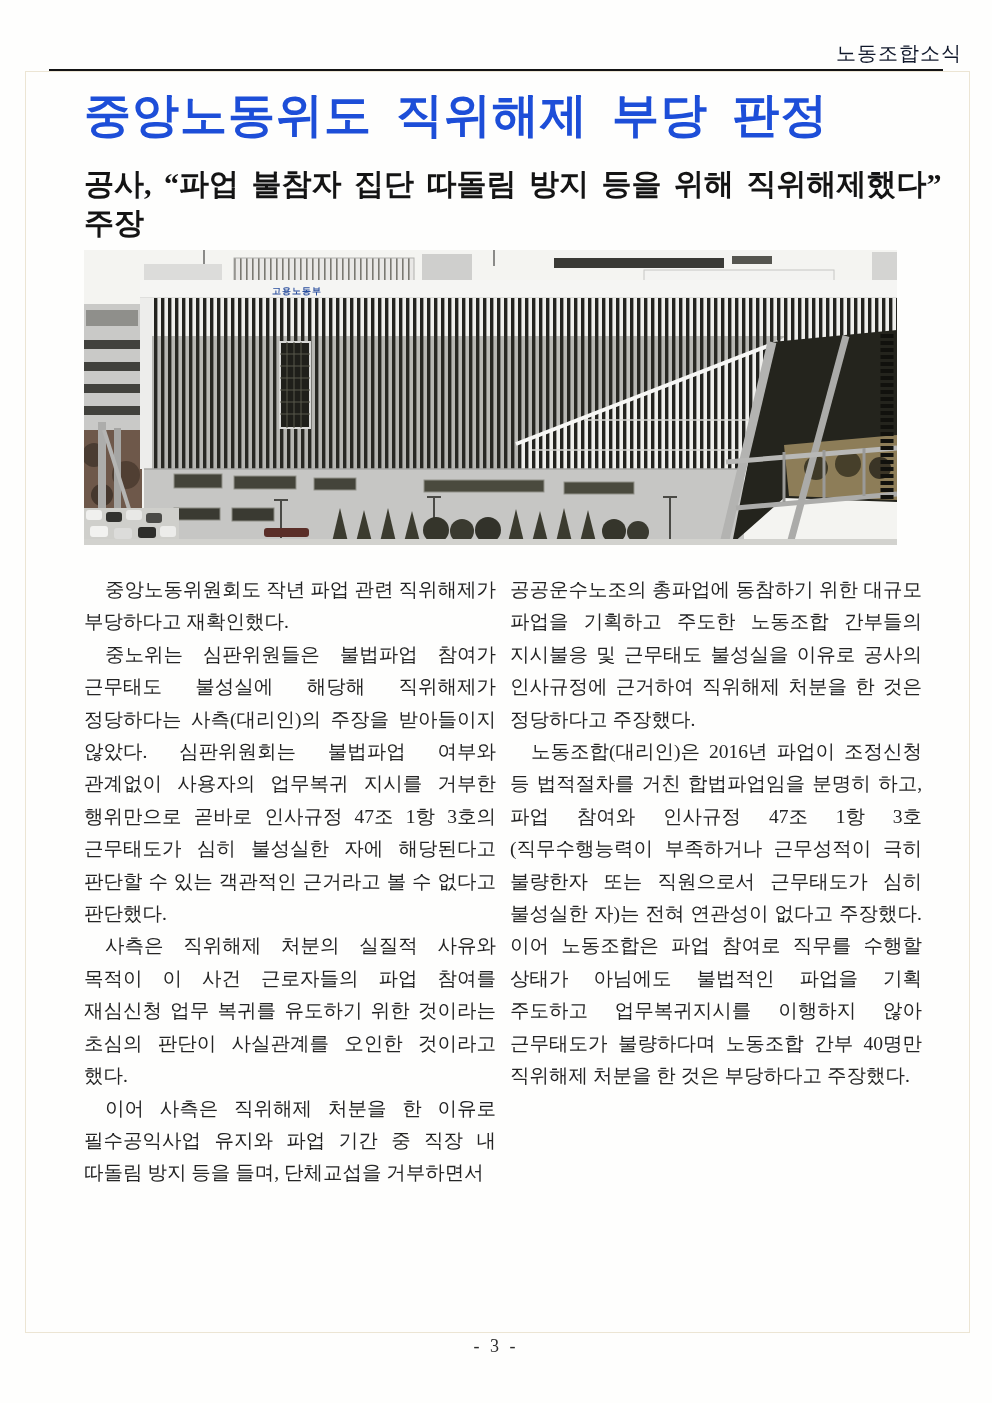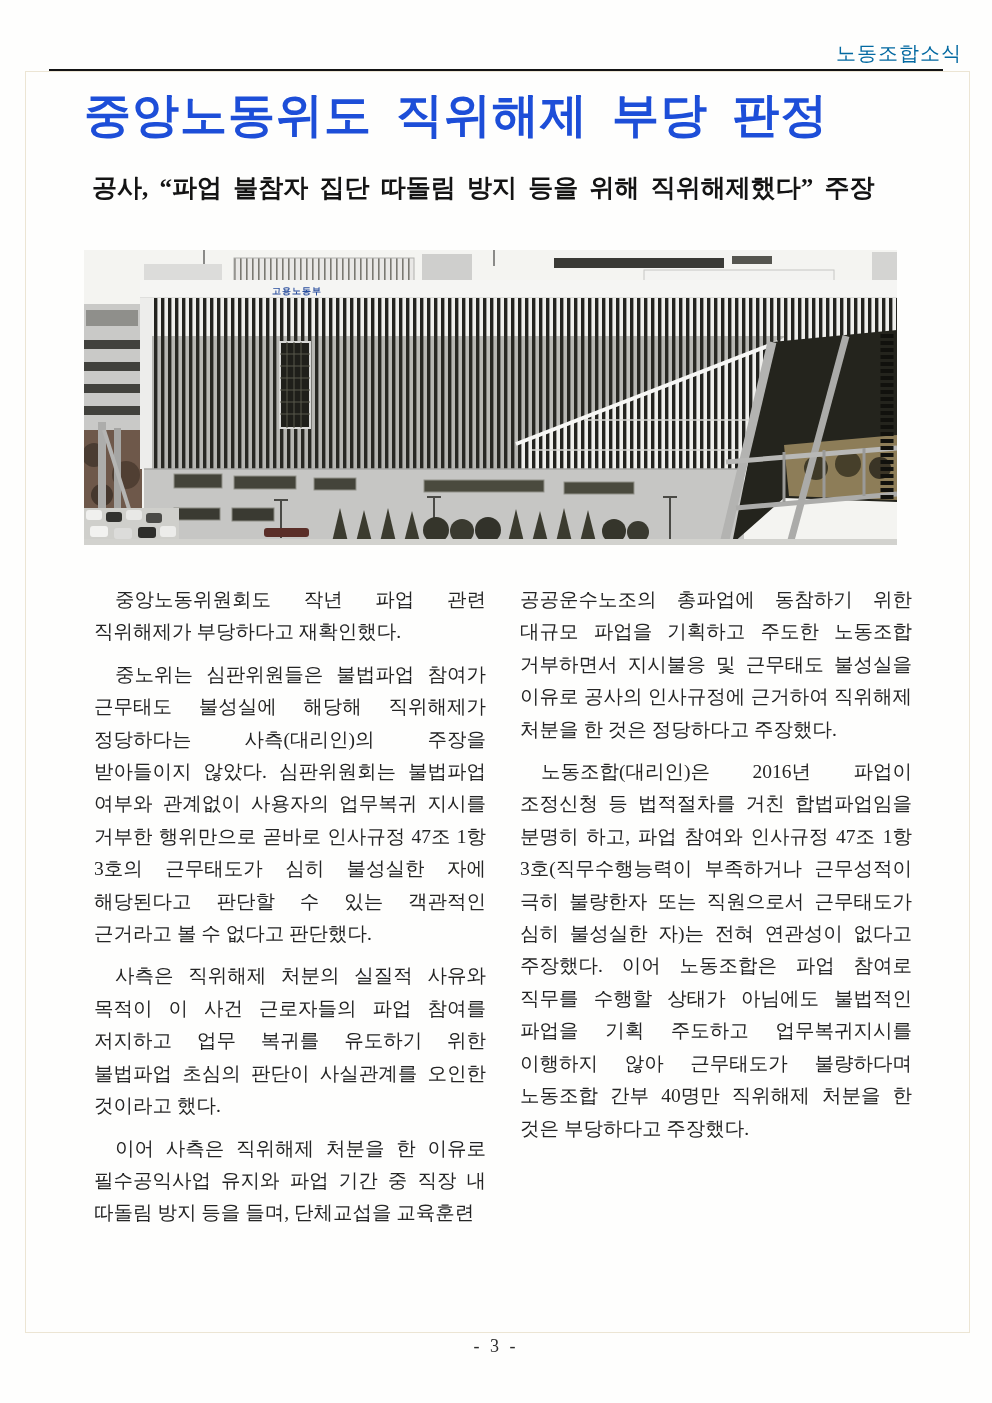--- a/index.html
+++ b/index.html
@@ -14,54 +14,54 @@
   .page { position:absolute; inset:0; background:#fefefd; }
 
   .content-box {
     position:absolute; left:25px; top:71px;
     width:943px; height:1260px;
     border:1px solid #ece5d4;
     pointer-events:none;
   }
   .header-label {
     position:absolute; top:40px; right:30px;
-    font-size:20px; letter-spacing:1px; color:#0369a1;font-family:Liberation Serif, serif;
+    font-size:20px; letter-spacing:1px; color:#0f172a;font-family:Liberation Serif, serif;
   }
   .header-rule {
     position:absolute; left:49px; top:69px;
     width:894px; height:2px; background:#141414;
   }
   .article-title {
     position:absolute; left:84px; top:86px; width:860px;
     font-family:"Liberation Sans","DejaVu Sans",sans-serif;
     font-weight:900; font-size:47px; line-height:1.25;
     letter-spacing:1px; word-spacing:10px; color:#1d4ed8;
     margin:0;
   }
   .article-subtitle {
     position:absolute; left:84px; top:164px; width:860px;
-    font-size:25px; font-weight:bold; line-height:1.3;
-    word-spacing:5px; color:#141414; margin:8px;
+    font-size:30px; font-weight:bold; line-height:1.3;
+    word-spacing:5px; color:#141414; margin:0;
   }
   .photo {
     position:absolute; left:84px; top:250px;
     width:953px; height:295px; margin:0;
   }
   .photo svg { display:block; }
 
   .columns {
     position:absolute; left:84px; top:574px; width:838px;
     display:flex; gap:14px;
   }
   .col {
     width:412px;
     font-size:19.5px; line-height:32.4px;
     text-align:justify; color:#242424;
   }
-  .col p { margin:10px; text-indent:21px; word-break:keep-all; }
+  .col p { margin:0; text-indent:21px; word-break:keep-all; }
   .col p.no-indent { text-indent:0; }
 
   .footer-page {
     position:absolute; left:0; top:1336px; width:100%;
     text-align:center; font-size:18px; letter-spacing:3px; color:#2e2e2e;
   }
 </style>
 </head>
 <body>
 
@@ -222,24 +222,24 @@
       </g>
 
       <rect x="0" y="289" width="813" height="6" fill="#d2d2ce"></rect>
     </svg>
   </figure>
 
   <div class="columns">
     <div class="col">
       <p>중앙노동위원회도 작년 파업 관련 직위해제가 부당하다고 재확인했다.</p>
       <p>중노위는 심판위원들은 불법파업 참여가 근무태도 불성실에 해당해 직위해제가 정당하다는 사측(대리인)의 주장을 받아들이지 않았다. 심판위원회는 불법파업 여부와 관계없이 사용자의 업무복귀 지시를 거부한 행위만으로 곧바로 인사규정 47조 1항 3호의 근무태도가 심히 불성실한 자에 해당된다고 판단할 수 있는 객관적인 근거라고 볼 수 없다고 판단했다.</p>
-      <p>사측은 직위해제 처분의 실질적 사유와 목적이 이 사건 근로자들의 파업 참여를 저지하고 업무 복귀를 유도하기 위한 불법파업 초심의 판단이 사실관계를 오인한 것이라고 했다.</p>
-      <p>이어 사측은 직위해제 처분을 한 이유로 필수공익사업 유지와 파업 기간 중 직장 내 따돌림 방지 등을 들며, 단체교섭을 교육훈련</p>
+      <p>사측은 직위해제 처분의 실질적 사유와 목적이 이 사건 근로자들의 파업 참여를 재심신청 업무 복귀를 유도하기 위한 것이라는 초심의 판단이 사실관계를 오인한 것이라고 했다.</p>
+      <p>이어 사측은 직위해제 처분을 한 이유로 필수공익사업 유지와 파업 기간 중 직장 내 따돌림 방지 등을 들며, 단체교섭을 거부하면서</p>
     </div>
     <div class="col">
-      <p class="no-indent">공공운수노조의 총파업에 동참하기 위한 대규모 파업을 기획하고 주도한 노동조합 거부하면서 지시불응 및 근무태도 불성실을 이유로 공사의 인사규정에 근거하여 직위해제 처분을 한 것은 정당하다고 주장했다.</p>
+      <p class="no-indent">공공운수노조의 총파업에 동참하기 위한 대규모 파업을 기획하고 주도한 노동조합 간부들의 지시불응 및 근무태도 불성실을 이유로 공사의 인사규정에 근거하여 직위해제 처분을 한 것은 정당하다고 주장했다.</p>
       <p>노동조합(대리인)은 2016년 파업이 조정신청 등 법적절차를 거친 합법파업임을 분명히 하고, 파업 참여와 인사규정 47조 1항 3호(직무수행능력이 부족하거나 근무성적이 극히 불량한자 또는 직원으로서 근무태도가 심히 불성실한 자)는 전혀 연관성이 없다고 주장했다. 이어 노동조합은 파업 참여로 직무를 수행할 상태가 아님에도 불법적인 파업을 기획 주도하고 업무복귀지시를 이행하지 않아 근무태도가 불량하다며 노동조합 간부 40명만 직위해제 처분을 한 것은 부당하다고 주장했다.</p>
     </div>
   </div>
 
   <div class="footer-page">- 3 -</div>
 
 </div>
 
 </body></html>

